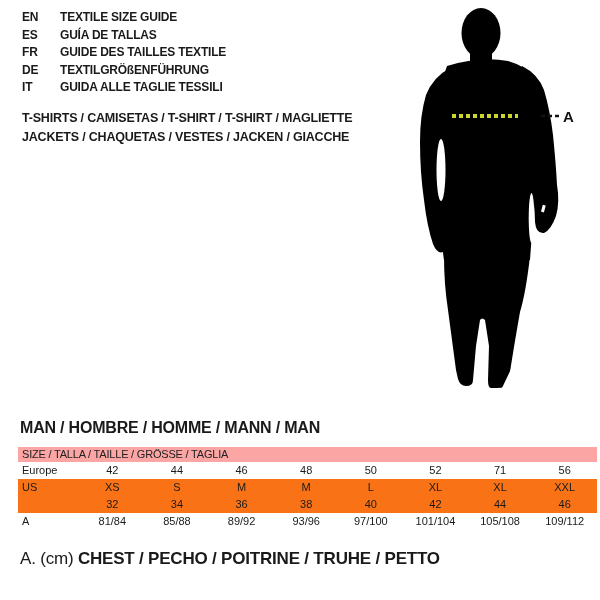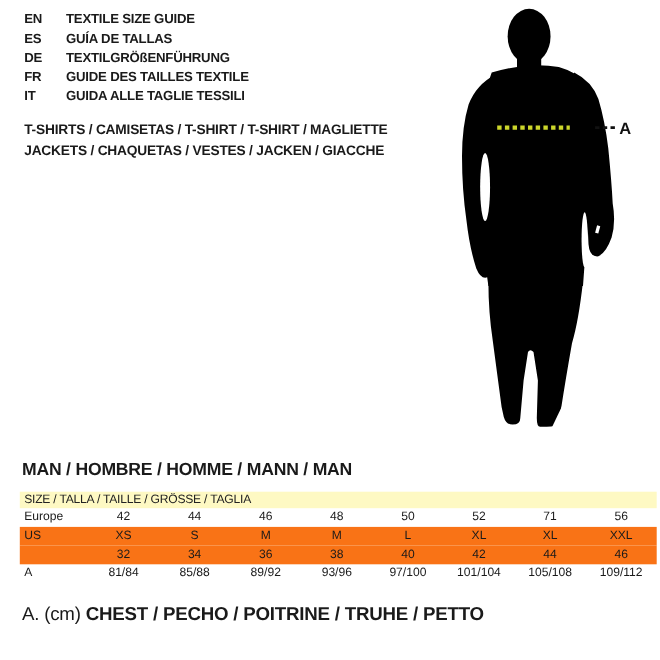--- a/index.html
+++ b/index.html
@@ -12,21 +12,21 @@
   .lang-row{display:flex;line-height:17.5px;font-size:12px;font-weight:700;letter-spacing:-0.2px;}
   .lang-code{width:38px;flex:0 0 38px;}
   
   .categories{position:absolute;left:22px;top:109px;font-size:12.5px;font-weight:700;line-height:19px;letter-spacing:-0.2px;}
   
   .figure-wrap{position:absolute;left:400px;top:0;width:185px;height:400px;}
   
   .section-title{position:absolute;left:20px;top:419px;font-size:16px;font-weight:700;letter-spacing:-0.2px;}
   
   .size-table{position:absolute;left:18px;top:447px;width:579px;font-size:11px;}
-  .tbl-header{height:15px;line-height:15px;background:#fef9c3;padding-left:4px;color:#222;letter-spacing:-0.2px;}
+  .tbl-header{height:15px;line-height:15px;background:#fca5a5;padding-left:4px;color:#222;letter-spacing:-0.2px;}
   .tbl-row{display:grid;grid-template-columns:62px repeat(8,1fr);height:17px;line-height:17px;}
   .tbl-row.shaded{background:#f97316;}
   .tbl-label{padding-left:4px;text-align:left;}
   .tbl-cell{text-align:center;}
   
   .footnote{position:absolute;left:20px;top:549px;font-size:17px;letter-spacing:-0.2px;}
   .footnote .fn-prefix{font-weight:400;}
   .footnote .fn-text{font-weight:700;}
 </style>
 </head>
@@ -35,26 +35,26 @@
 <div class="lang-list">
   <div class="lang-row">
     <span class="lang-code">EN</span>
     <span class="lang-label">TEXTILE SIZE GUIDE</span>
   </div>
   <div class="lang-row">
     <span class="lang-code">ES</span>
     <span class="lang-label">GUÍA DE TALLAS</span>
   </div>
   <div class="lang-row">
+    <span class="lang-code">FR</span>
+    <span class="lang-label">GUIDE DES TAILLES TEXTILE</span>
+  </div>
+  <div class="lang-row">
     <span class="lang-code">DE</span>
     <span class="lang-label">TEXTILGRÖßENFÜHRUNG</span>
-  </div>
-  <div class="lang-row">
-    <span class="lang-code">FR</span>
-    <span class="lang-label">GUIDE DES TAILLES TEXTILE</span>
   </div>
   <div class="lang-row">
     <span class="lang-code">IT</span>
     <span class="lang-label">GUIDA ALLE TAGLIE TESSILI</span>
   </div>
 </div>
 
 <div class="categories">
   <div>T-SHIRTS / CAMISETAS / T-SHIRT / T-SHIRT / MAGLIETTE</div>
   <div>JACKETS / CHAQUETAS / VESTES / JACKEN / GIACCHE</div>

